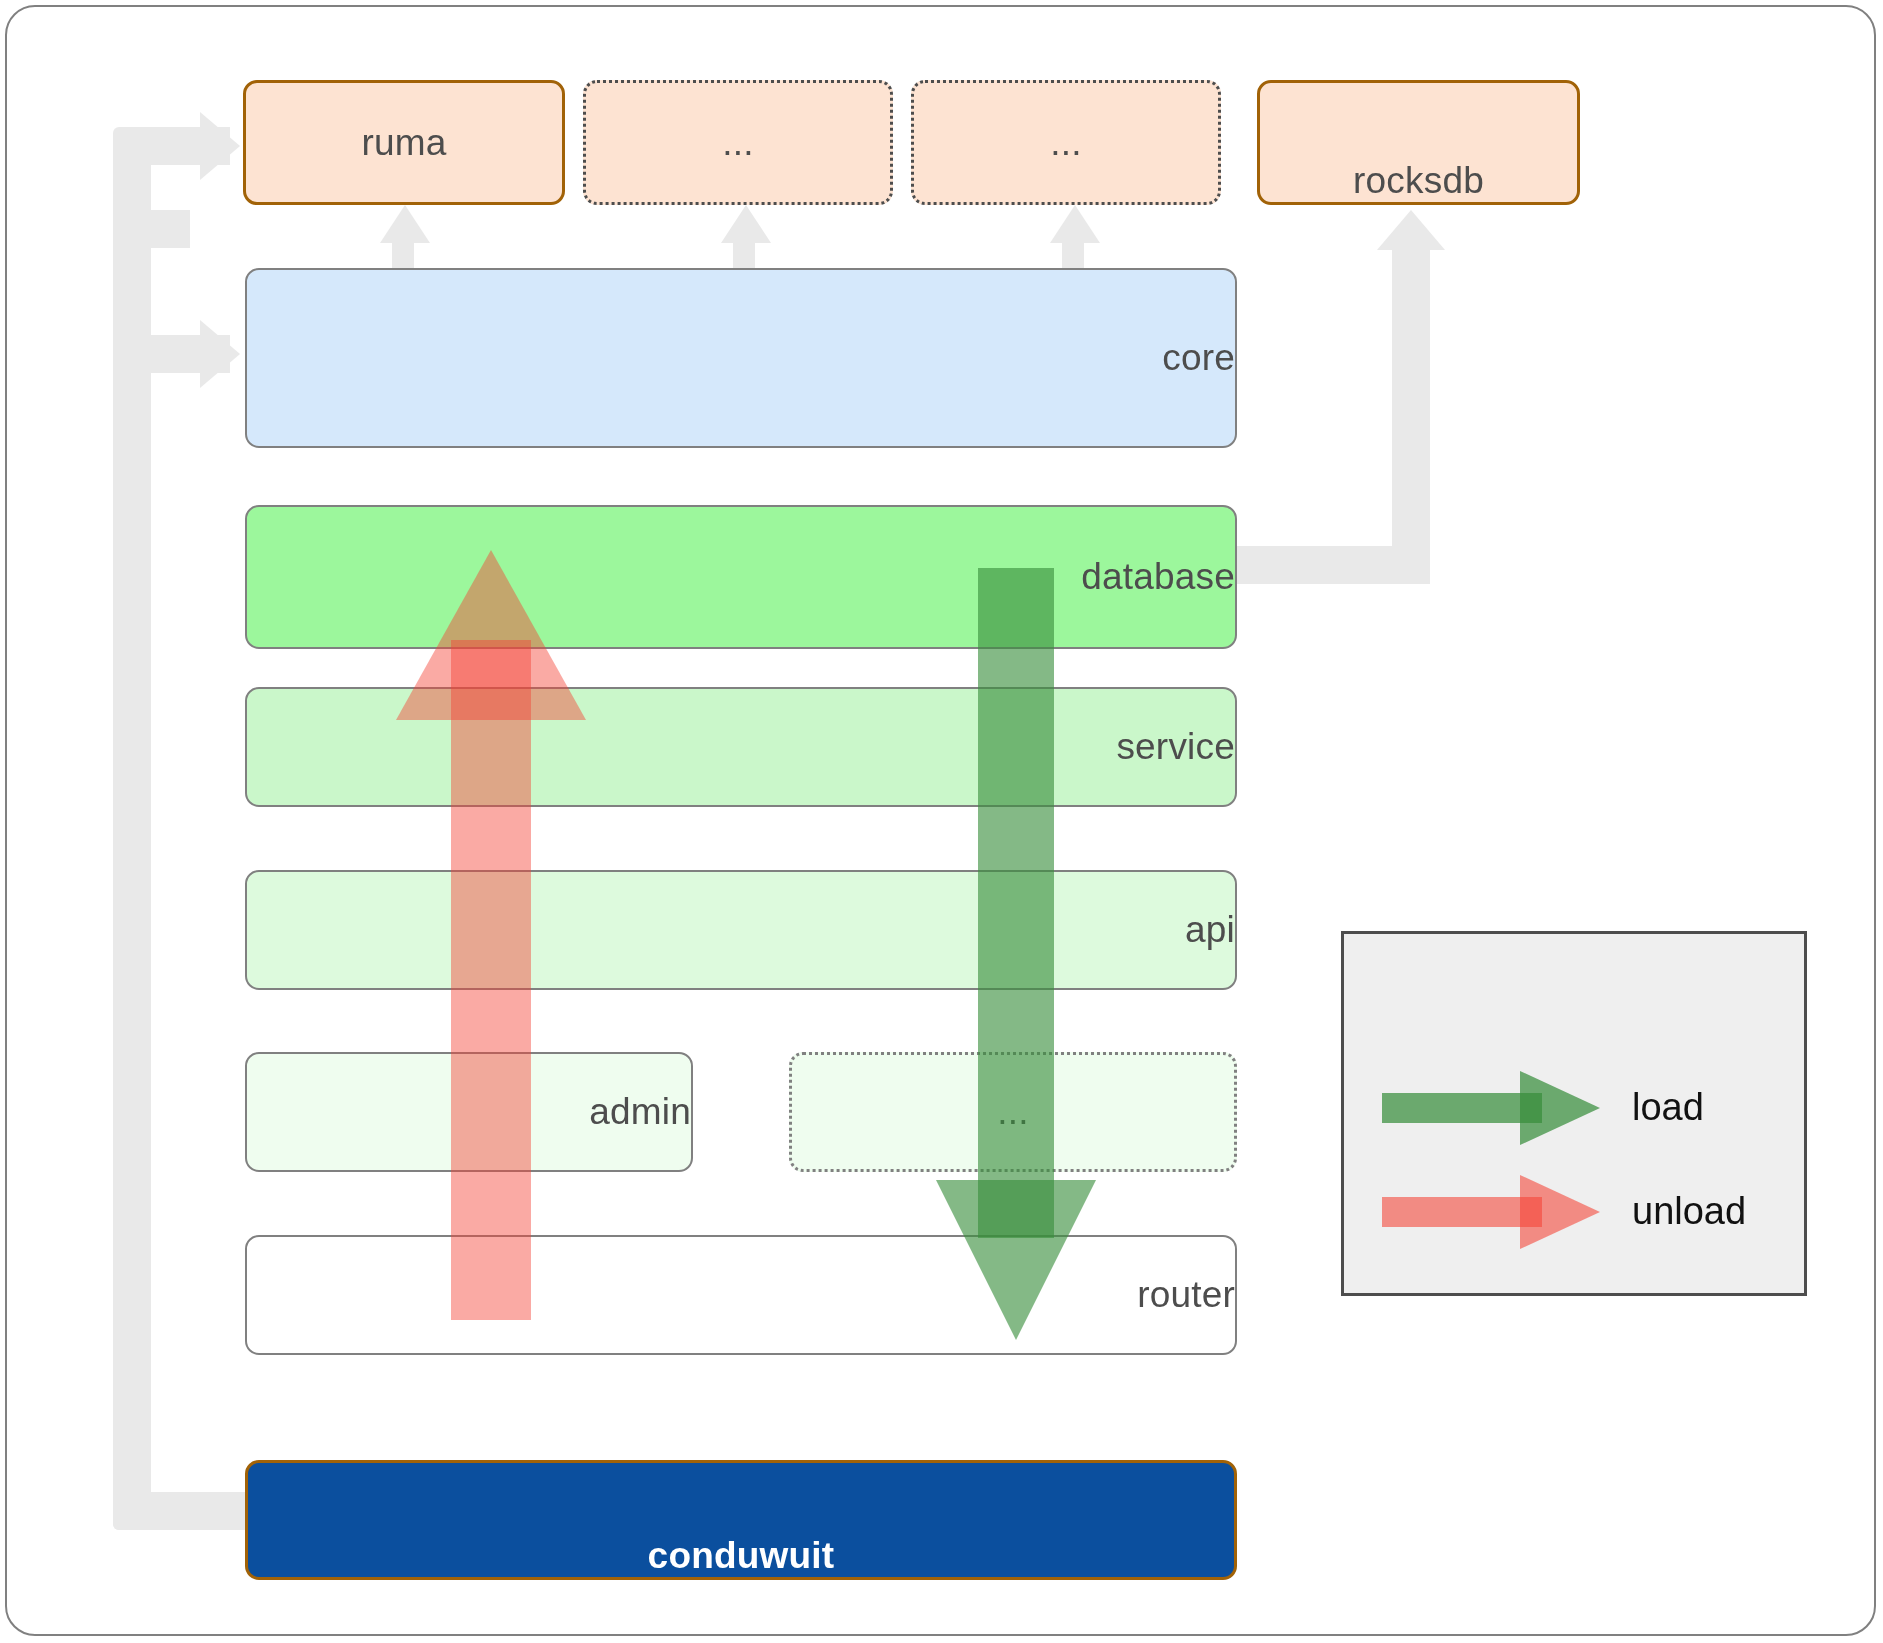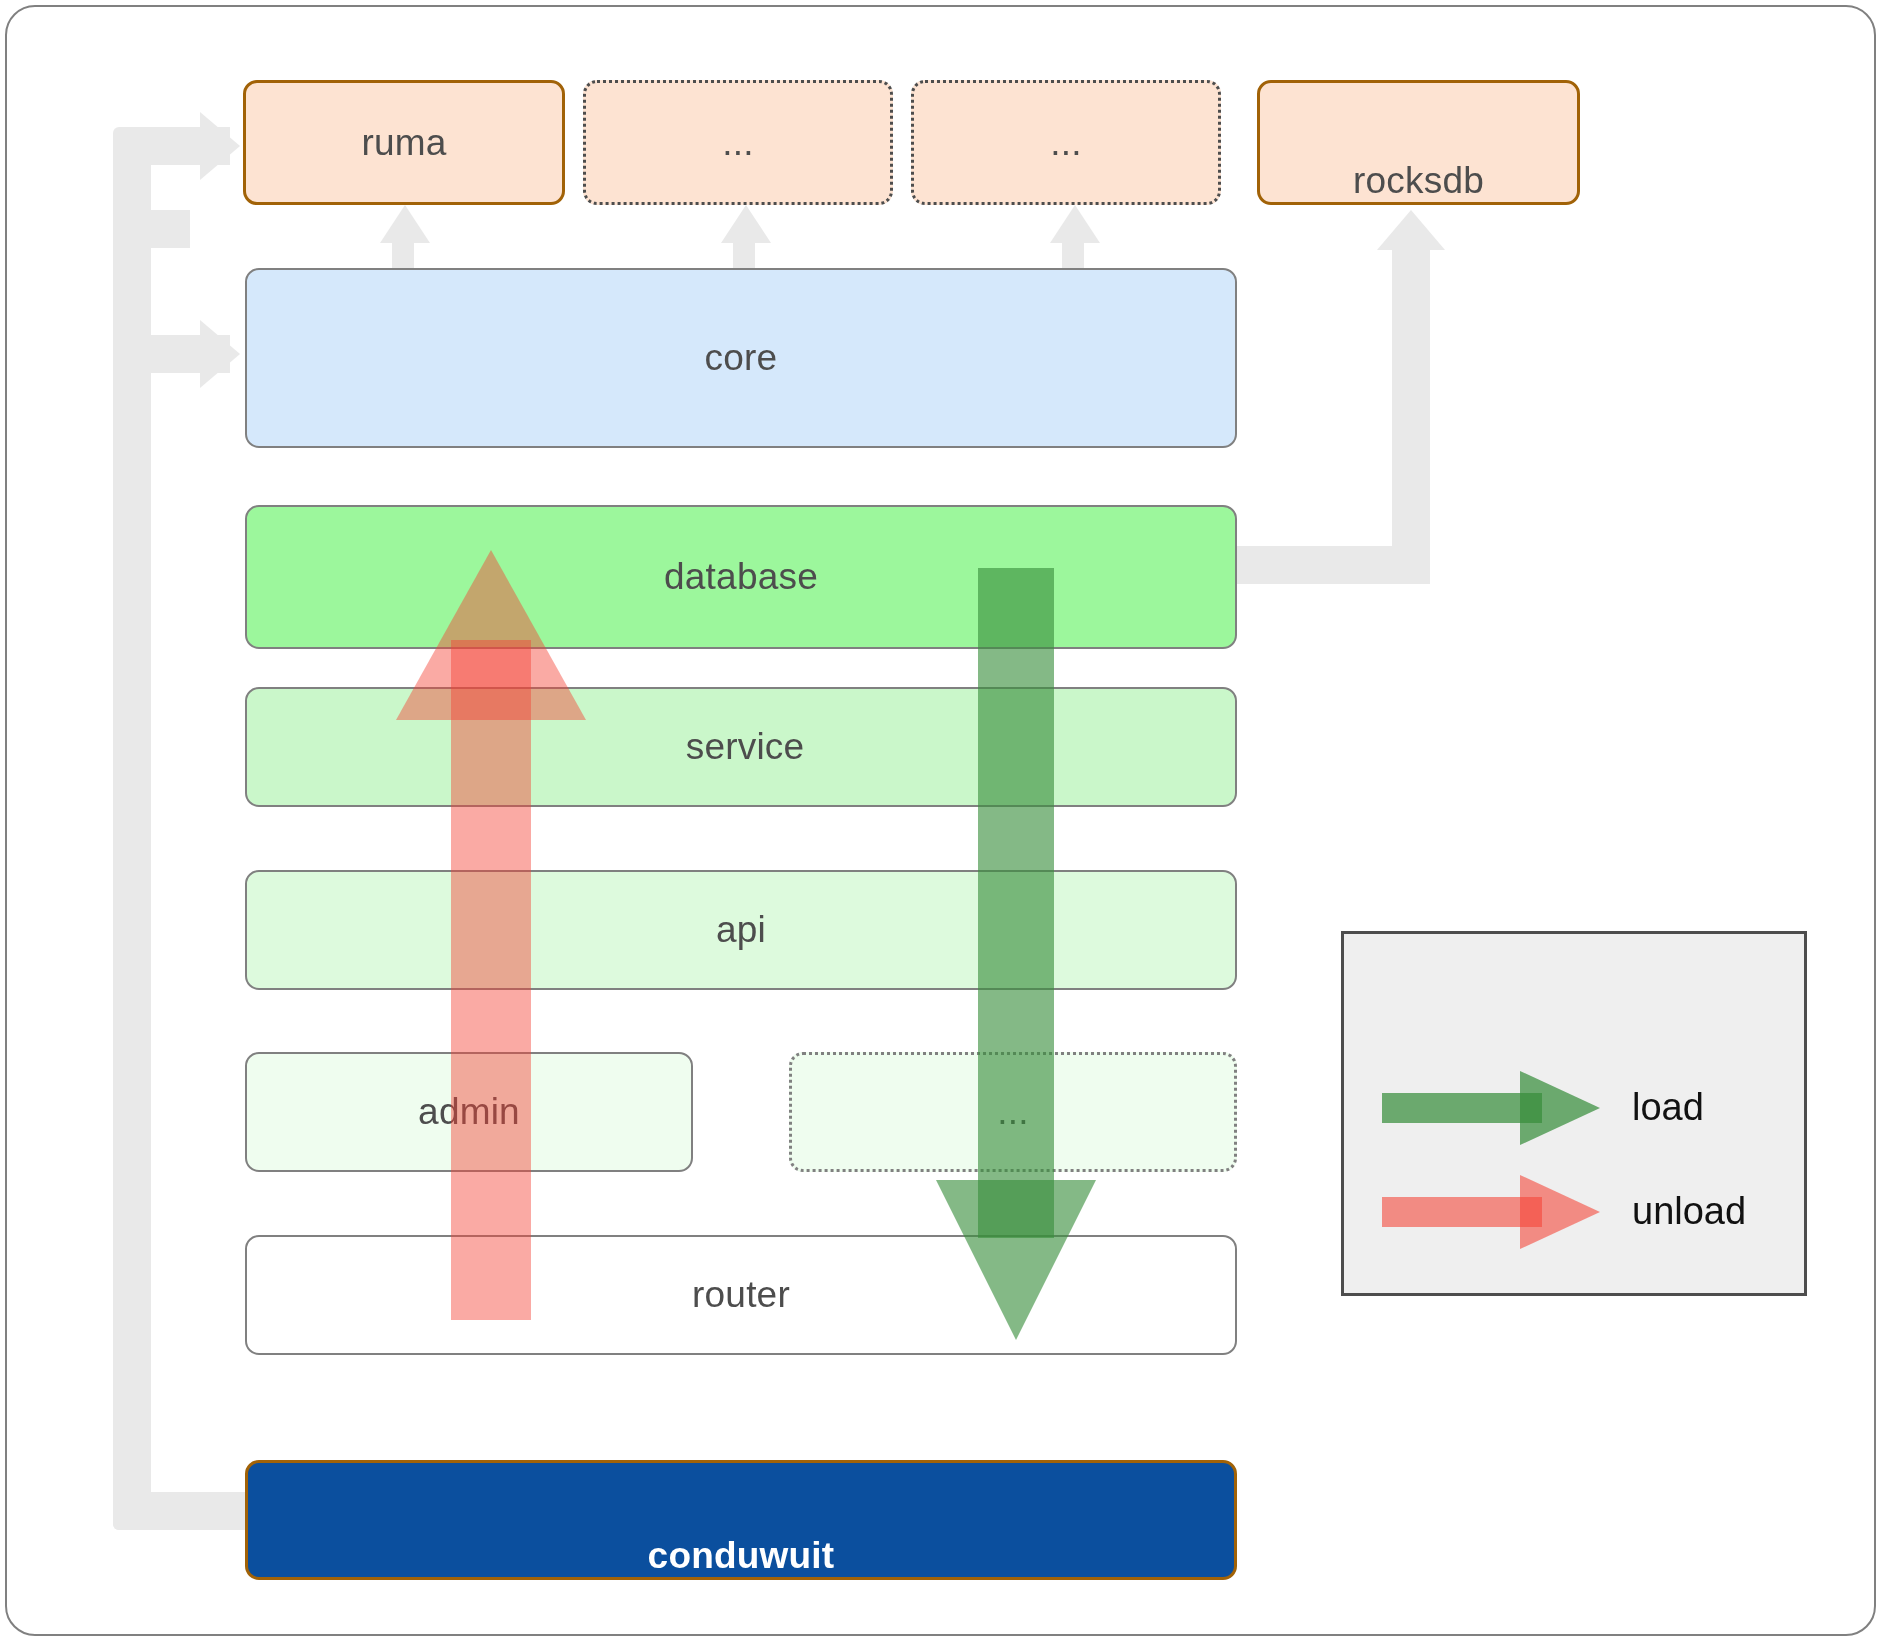--- a/index.html
+++ b/index.html
@@ -35,21 +35,21 @@
     box-sizing: border-box;
     display: flex;
     align-items: center;
     justify-content: center;
     border-radius: 14px;
     font-size: 37px;
     color: #4d4d4d;
     letter-spacing: 0.2px;
   }
   .node.solid  { border: 3px solid #a16207; }
-  .node.grey   { border: 2px solid #808080; }
+  .node.grey   { border: 2px solid #808080; justify-content: flex-end; }
   .node.dotted { border: 3px dotted #4d4d4d; }
   .node.dottedgrey { border: 3px dotted #808080; }
 
   .lib    { background: #fde3d2; }
   .core   { background: #d5e8fb; }
   .dbrow  { background: #9cf79c; }
   .service{ background: #caf7ca; padding-left: 8px; }
   .api    { background: #ddfadd; }
   .admin  { background: #effdef; }
   .router { background: #ffffff; }

